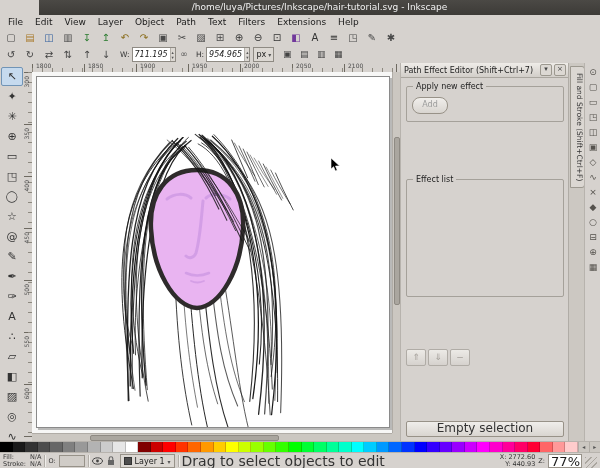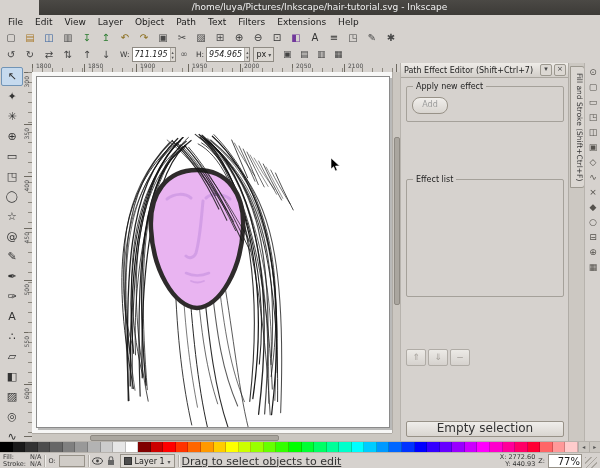--- a/index.html
+++ b/index.html
@@ -125,25 +125,25 @@
   .statusbar{position:absolute;left:0;right:0;top:452px;height:16px;background:#d6d2ce;
     border-top:1px solid #b7b3ad;display:flex;align-items:center;gap:3px;padding:0 3px;}
   .mini{font-size:6.5px;line-height:7px;color:#333;}
   .fs-block{display:grid;grid-template-columns:auto auto;column-gap:4px;row-gap:0;}
   .vsep{width:1px;height:12px;background:#b2aea8;box-shadow:1px 0 0 #f0eeeb;}
   .opacity-box{width:24px;height:10px;background:#d0ccc7;border:1px solid #979289;}
   .sb-icon{width:11px;height:10px;display:inline-flex;align-items:center;justify-content:center;}
   .layer-combo{display:flex;align-items:center;gap:3px;height:12px;border:1px solid #979289;
     background:#dcd8d3;padding:0 3px;font-size:8px;}
   .layer-swatch{width:6px;height:6px;background:#4d4d4d;border:1px solid #333;}
-  .status-msg{flex:1;font-size:11px;color:#333;white-space:nowrap;overflow:hidden;text-decoration:underline;}
+  .status-msg{flex:1;font-size:14px;color:#333;white-space:nowrap;overflow:hidden;}
   .xy{display:flex;flex-direction:column;align-items:flex-end;}
   .coord{white-space:nowrap;}
   .zoom-box{width:30px;height:12px;background:#fff;border:1px solid #979289;display:flex;
-    align-items:center;justify-content:flex-end;font-size:10px;padding:0 1px;}
+    align-items:center;justify-content:flex-end;font-size:13px;padding:0 1px;}
   .grip{width:12px;height:12px;align-self:flex-end;
     background:repeating-linear-gradient(135deg,#aaa69f 0 1px,transparent 1px 4px);}
   
   .mouse-cursor{position:absolute;left:331px;top:158px;width:10px;height:14px;z-index:50;}
 </style>
 </head>
 <body>
 
 <div class="titlebar">
   <span>/home/luya/Pictures/Inkscape/hair-tutorial.svg - Inkscape</span>

